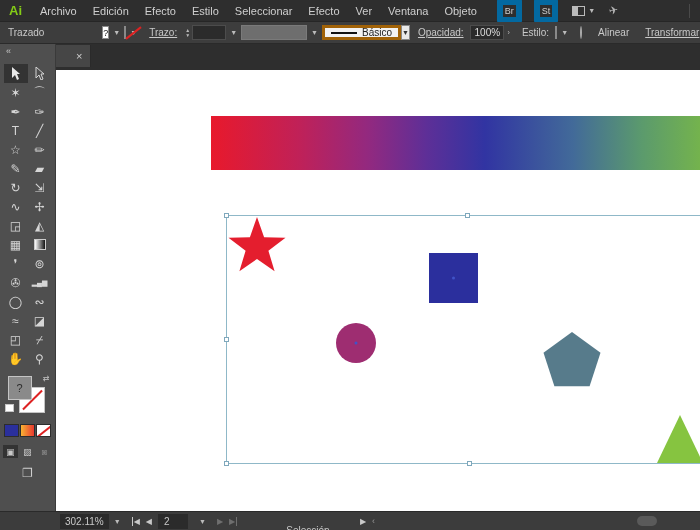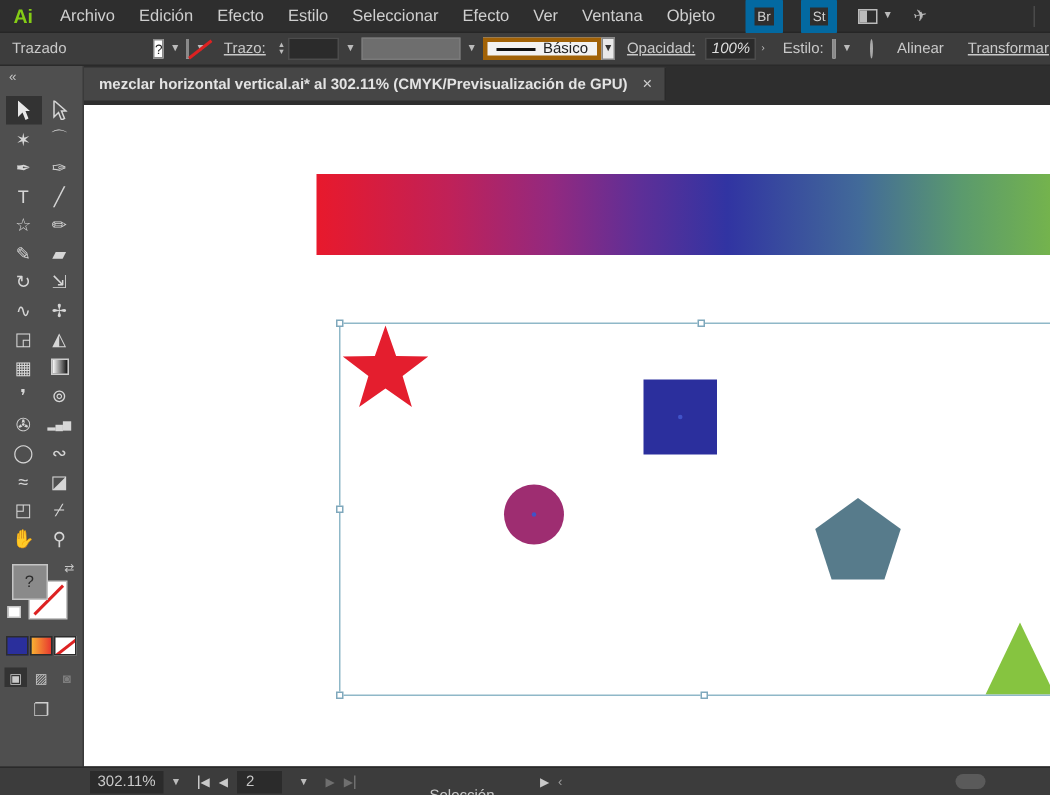--- a/index.html
+++ b/index.html
@@ -28,21 +28,21 @@
   .cb-label { margin:0 6px 0 8px; }
   .cb-underline { text-decoration:underline; }
   .swatch { width:15px; height:13px; border:1px solid #8a8a8a; background:#fff; color:#222;
             font-size:9px; text-align:center; line-height:13px; display:inline-block; }
   .swatch.none { position:relative; }
   .swatch.none::after { content:""; position:absolute; left:-1px; top:5px; width:19px; height:2px;
                         background:#d22; transform:rotate(-38deg); }
   .cb-chevron { font-size:7px; color:#bbb; padding:0 4px; }
   .stepper { display:inline-flex; flex-direction:column; font-size:5px; color:#bbb; line-height:5px; margin:0 2px; }
   .cb-field { background:#2b2b2b; border:1px solid #4c4c4c; height:15px; min-width:34px;
-              color:#ddd; font-size:10px; line-height:13px; padding:0 4px;font-style:italic; }
+              color:#ddd; font-size:10px; line-height:13px; padding:0 4px; }
   .cb-field.disabled { background:#6e6e6e; border-color:#7a7a7a; min-width:66px; }
   .brush-dd { background:#f2f2f2; color:#222; height:15px; display:inline-flex; align-items:center;
               padding:0 6px; border:3px solid #a16207; }
   .brush-line { width:26px; height:2px; background:#111; margin-right:5px; }
   .dd-btn { background:#e9e9e9; border:1px solid #888; height:15px; width:13px; font-size:7px;
             color:#333; text-align:center; line-height:13px; }
   .color-wheel { width:13px; height:13px; border-radius:50%; border:1px solid #aaa; margin:0 8px;
                  background:conic-gradient(#888,#aaa,#777,#999,#888); }
   .cb-link { margin:0 8px; }
 
@@ -162,21 +162,20 @@
     <span class="swatch"></span>
     <span class="cb-chevron">▼</span>
     <span class="color-wheel"></span>
     <span class="cb-link">Alinear</span>
     <span class="cb-link cb-underline">Transformar</span>
 
   </div>
 
   <div class="tabbar">
     <div class="doc-tab">
-      <span>mezclar horizontal vertical.ai* al 302.11% (CMYK/Previsualización de GPU)</span>
       <span class="tab-close">×</span>
     </div>
   </div>
 
   <aside class="toolbar">
     <div class="tb-collapse">« </div>
     <div id="tools-grid" class="tools-grid">
         <div class="tool active">
           <svg width="11" height="13">
             <polygon points="2,0 2,11 5,8 7,13 9,12 7,7 10,7" fill="#e8e8e8"></polygon>

